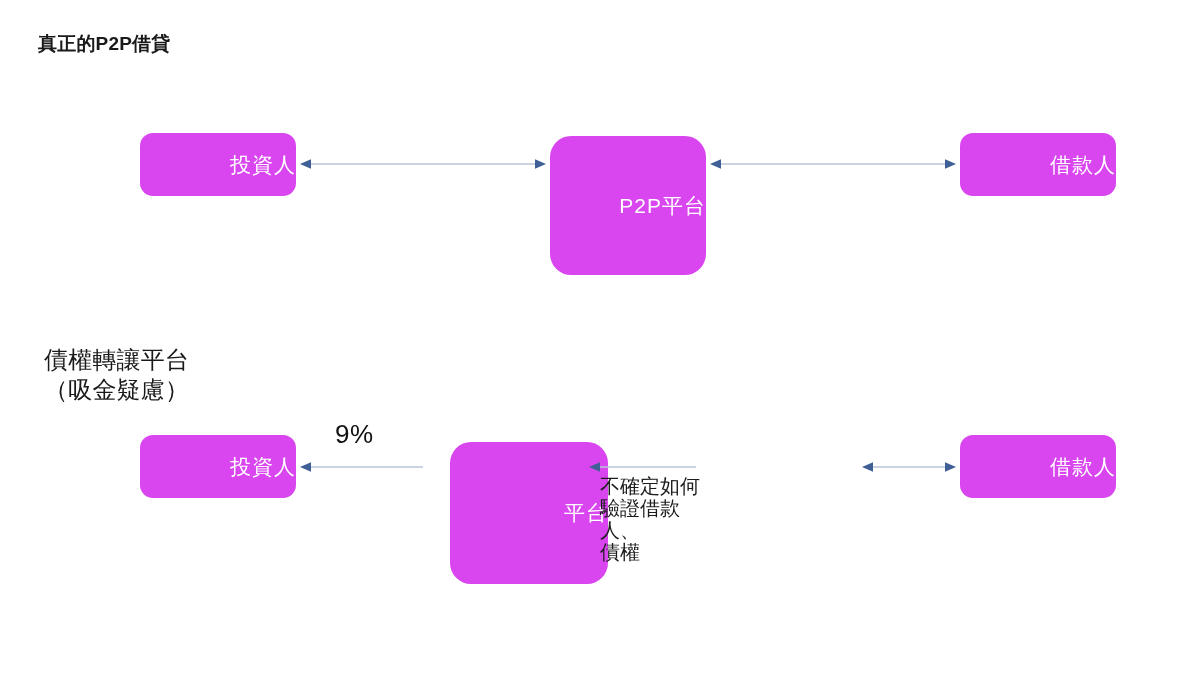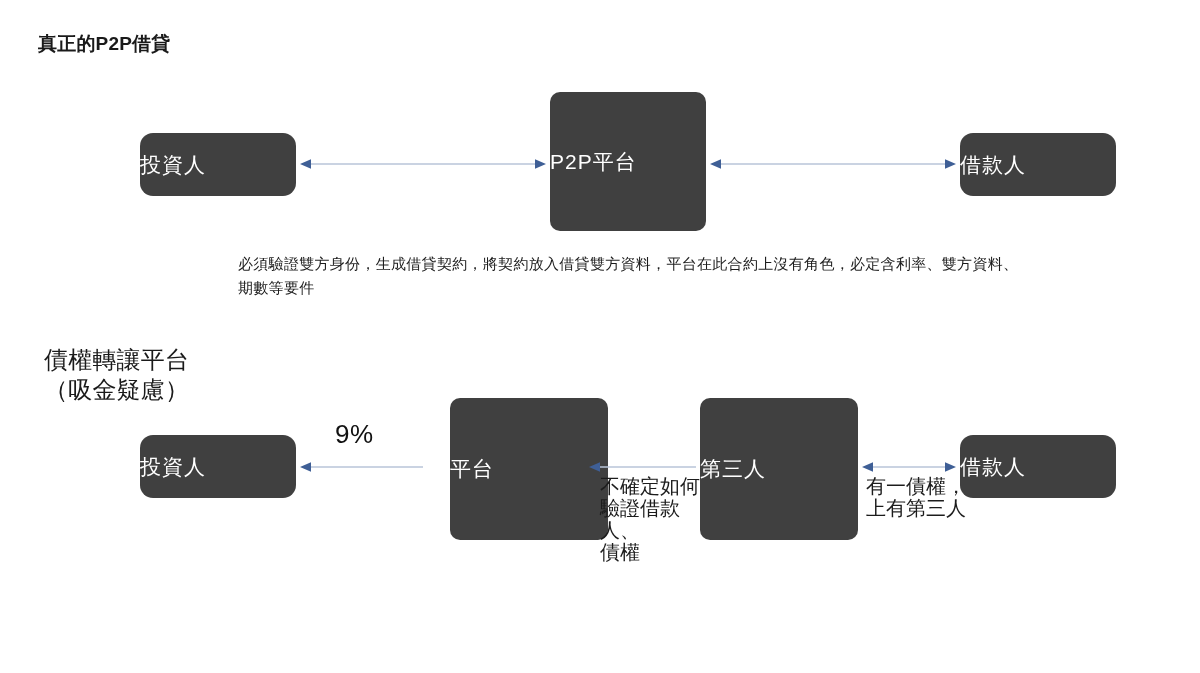--- a/index.html
+++ b/index.html
@@ -31,31 +31,31 @@
     color: #1a1a1a;
     white-space: pre-line;
     letter-spacing: .2px;
   }
   #title-row1 { left: 38px; top: 30px; }
   #title-row2 { left: 44px; top: 345px; font-weight: 400; font-size: 24px; line-height: 30px; }
 
   
   .node {
     position: absolute;
-    background: #404040;
+    background: #d946ef;
     color: #ffffff;
     display: flex;
     align-items: center;
-    justify-content: flex-start;
+    justify-content: flex-end;
     font-size: 21px;
     letter-spacing: 1px;
     box-sizing: border-box;
   }
   .node.small  { border-radius: 13px; }
-  .node.big    { border-radius: 10px; }
+  .node.big    { border-radius: 21px; margin-top: 44px; }
 
   #node-investor-1   { left: 140px; top: 133px; width: 156px; height: 63px; }
   #node-p2p-platform { left: 550px; top: 92px;  width: 156px; height: 139px; }
   #node-borrower-1   { left: 960px; top: 133px; width: 156px; height: 63px; }
 
   #node-investor-2   { left: 140px; top: 435px; width: 156px; height: 63px; }
   #node-platform-2   { left: 450px; top: 398px; width: 158px; height: 142px; }
   #node-third-party  { left: 700px; top: 398px; width: 158px; height: 142px; }
   #node-borrower-2   { left: 960px; top: 435px; width: 156px; height: 63px; }
 
@@ -130,36 +130,32 @@
   </div>
 
   <div class="connector" id="conn-p2p-borrower">
     <svg width="246" height="14" viewBox="0 0 246 14">
       <line x1="10" y1="7" x2="236" y2="7" stroke="#b9c4d8" stroke-width="1.6"></line>
       <polygon points="0,7 11,2.2 11,11.8" fill="#3f5f96"></polygon>
       <polygon points="246,7 235,2.2 235,11.8" fill="#3f5f96"></polygon>
     </svg>
   </div>
 
-  <div class="note" id="note-p2p-contract">必須驗證雙方身份，生成借貸契約，將契約放入借貸雙方資料，平台在此合約上沒有角色，必定含利率、雙方資料、期數等要件</div>
 
   <div class="section-title" id="title-row2">債權轉讓平台
 （吸金疑慮）</div>
 
   <div class="node small" id="node-investor-2">
     <span>投資人</span>
   </div>
 
   <div class="node big" id="node-platform-2">
     <span>平台</span>
   </div>
 
-  <div class="node big" id="node-third-party">
-    <span>第三人</span>
-  </div>
 
   <div class="node small" id="node-borrower-2">
     <span>借款人</span>
   </div>
 
   <div class="rate-label" id="label-rate-9pct">9%</div>
 
   <div class="connector" id="conn-platform-inv">
     <svg width="123" height="14" viewBox="0 0 123 14">
       <line x1="10" y1="7" x2="123" y2="7" stroke="#b9c4d8" stroke-width="1.6"></line>
@@ -179,17 +175,15 @@
       <line x1="10" y1="7" x2="84" y2="7" stroke="#b9c4d8" stroke-width="1.6"></line>
       <polygon points="0,7 11,2.2 11,11.8" fill="#3f5f96"></polygon>
       <polygon points="94,7 83,2.2 83,11.8" fill="#3f5f96"></polygon>
     </svg>
   </div>
 
   <div class="note-small" id="note-verify-uncertain">不確定如何
 驗證借款人、
 債權</div>
 
-  <div class="note-small" id="note-has-claim">有一債權，
-上有第三人</div>
 
 
 </div>
 
 </body></html>

